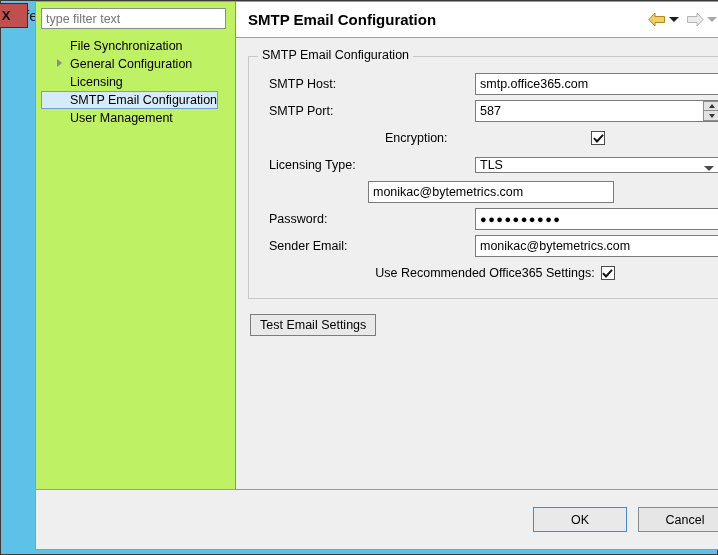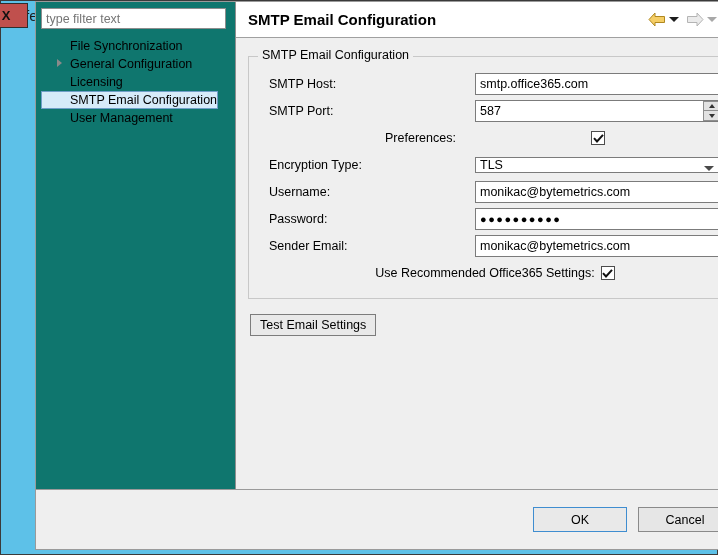--- a/index.html
+++ b/index.html
@@ -82,21 +82,21 @@
   .panes {
     flex: 1 1 auto;
     display: flex;
     min-height: 0;
   }
 
   
   .leftpane {
     width: 200px;
     flex: 0 0 200px;
-    background: #0f766e;
+    background: #bef264;
     border-right: 1px solid #8f8f8f;
     padding: 6px 9px 0 5px;
   }
   .filterbox {
     width: 100%;
     height: 21px;
     border: 1px solid #8d8d8d;
     background: #fff;
     font-size: 12.5px;
     color: #8a8a8a;
@@ -415,38 +415,37 @@
                       <span class="chev-up"></span>
                     </div>
                   <div class="spin-b">
                       <span class="chev-dn"></span>
                     </div>
                 </div>
               </div>
             </div>
 
             <div class="formrow">
-              <div class="lbl">Preferences:</div>
+              <div class="lbl">Encryption:</div>
               <div class="checkbox">
                 <svg width="11" height="9" viewBox="0 0 11 9">
                   <path d="M1 4.2 L4 7.5 L10 0.8" fill="none" stroke="#111" stroke-width="2"></path>
                 </svg>
               </div>
             </div>
 
             <div class="formrow">
-              <div class="lbl">Encryption Type:</div>
+              <div class="lbl">Licensing Type:</div>
               <div class="combo">
                 <span>TLS</span>
                 <span class="combo-arrow"></span>
               </div>
             </div>
 
             <div class="formrow">
-              <div class="lbl">Username:</div>
               <input class="txt" type="text" value="monikac@bytemetrics.com" style="">
             </div>
 
             <div class="formrow">
               <div class="lbl">Password:</div>
               <div class="txt pwd-dots" style="display:flex;align-items:center;">●●●●●●●●●●</div>
             </div>
 
             <div class="formrow">
               <div class="lbl">Sender Email:</div>

